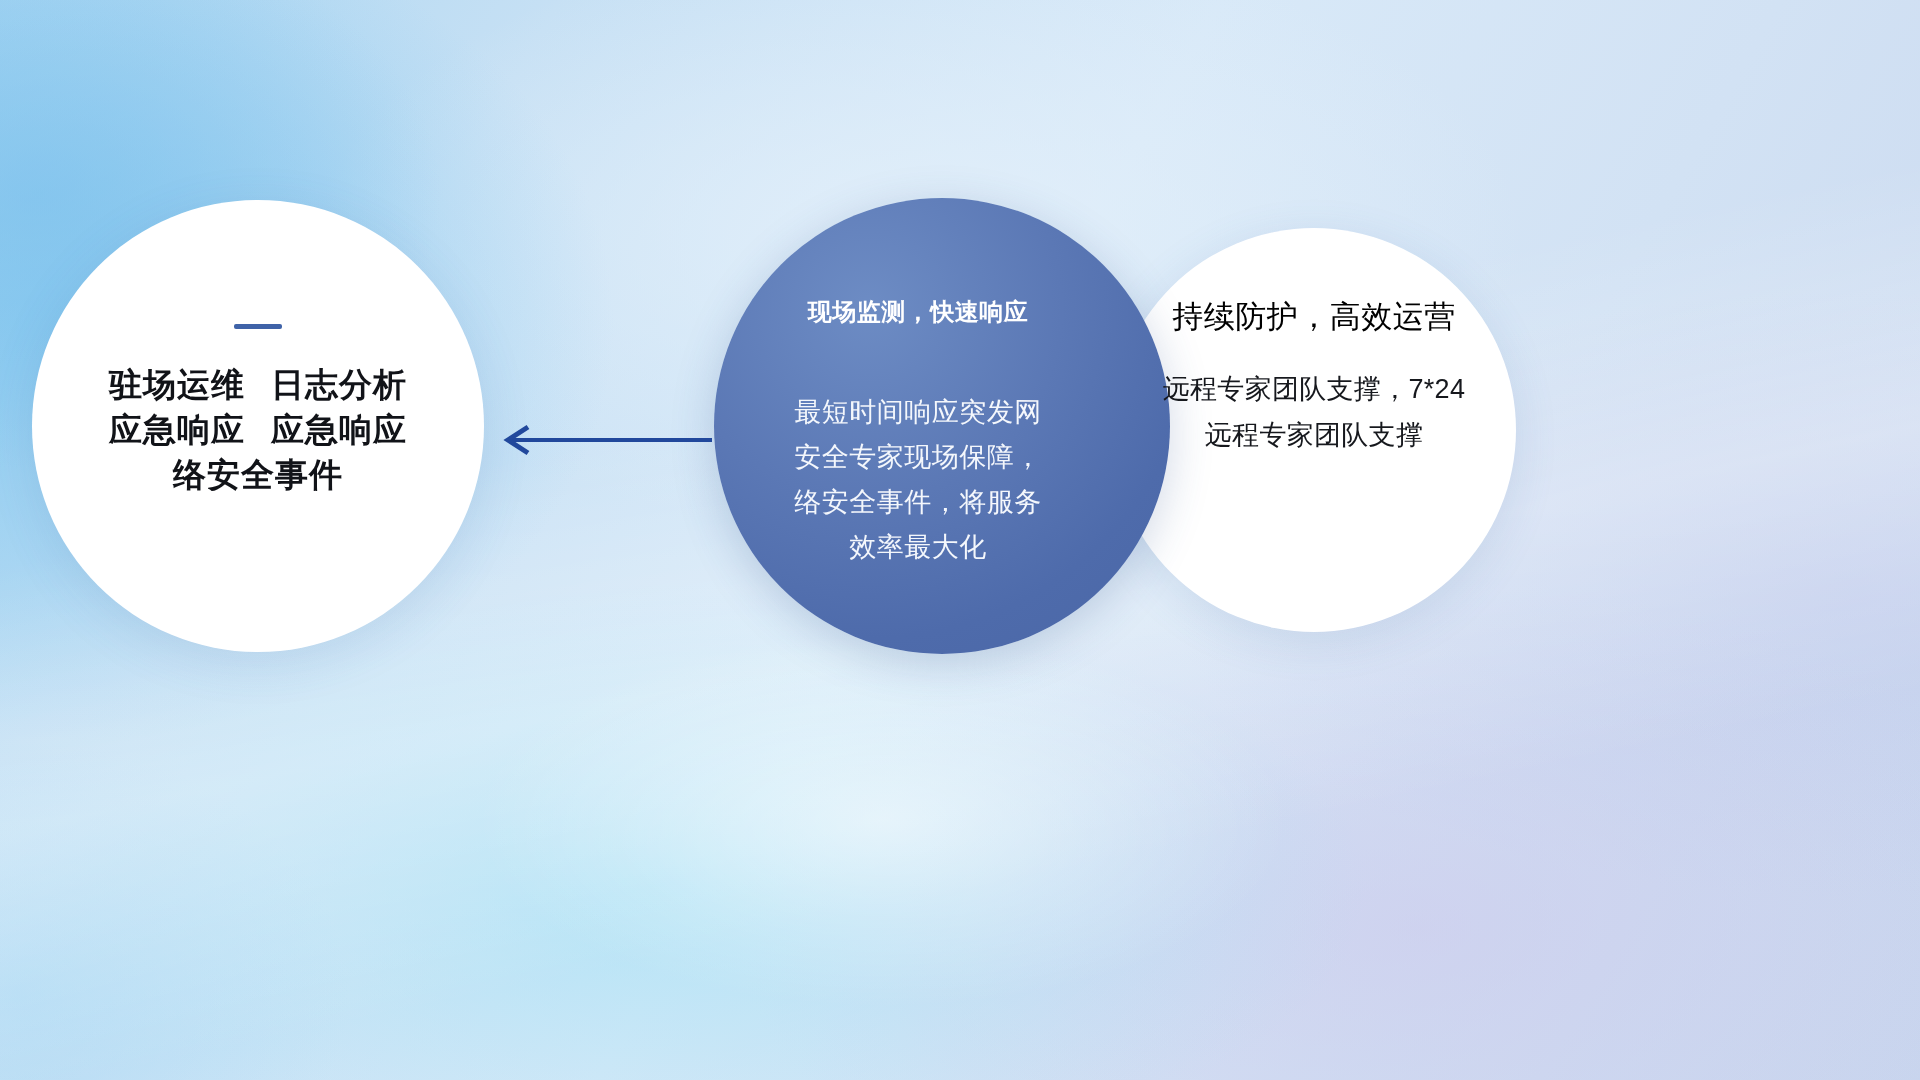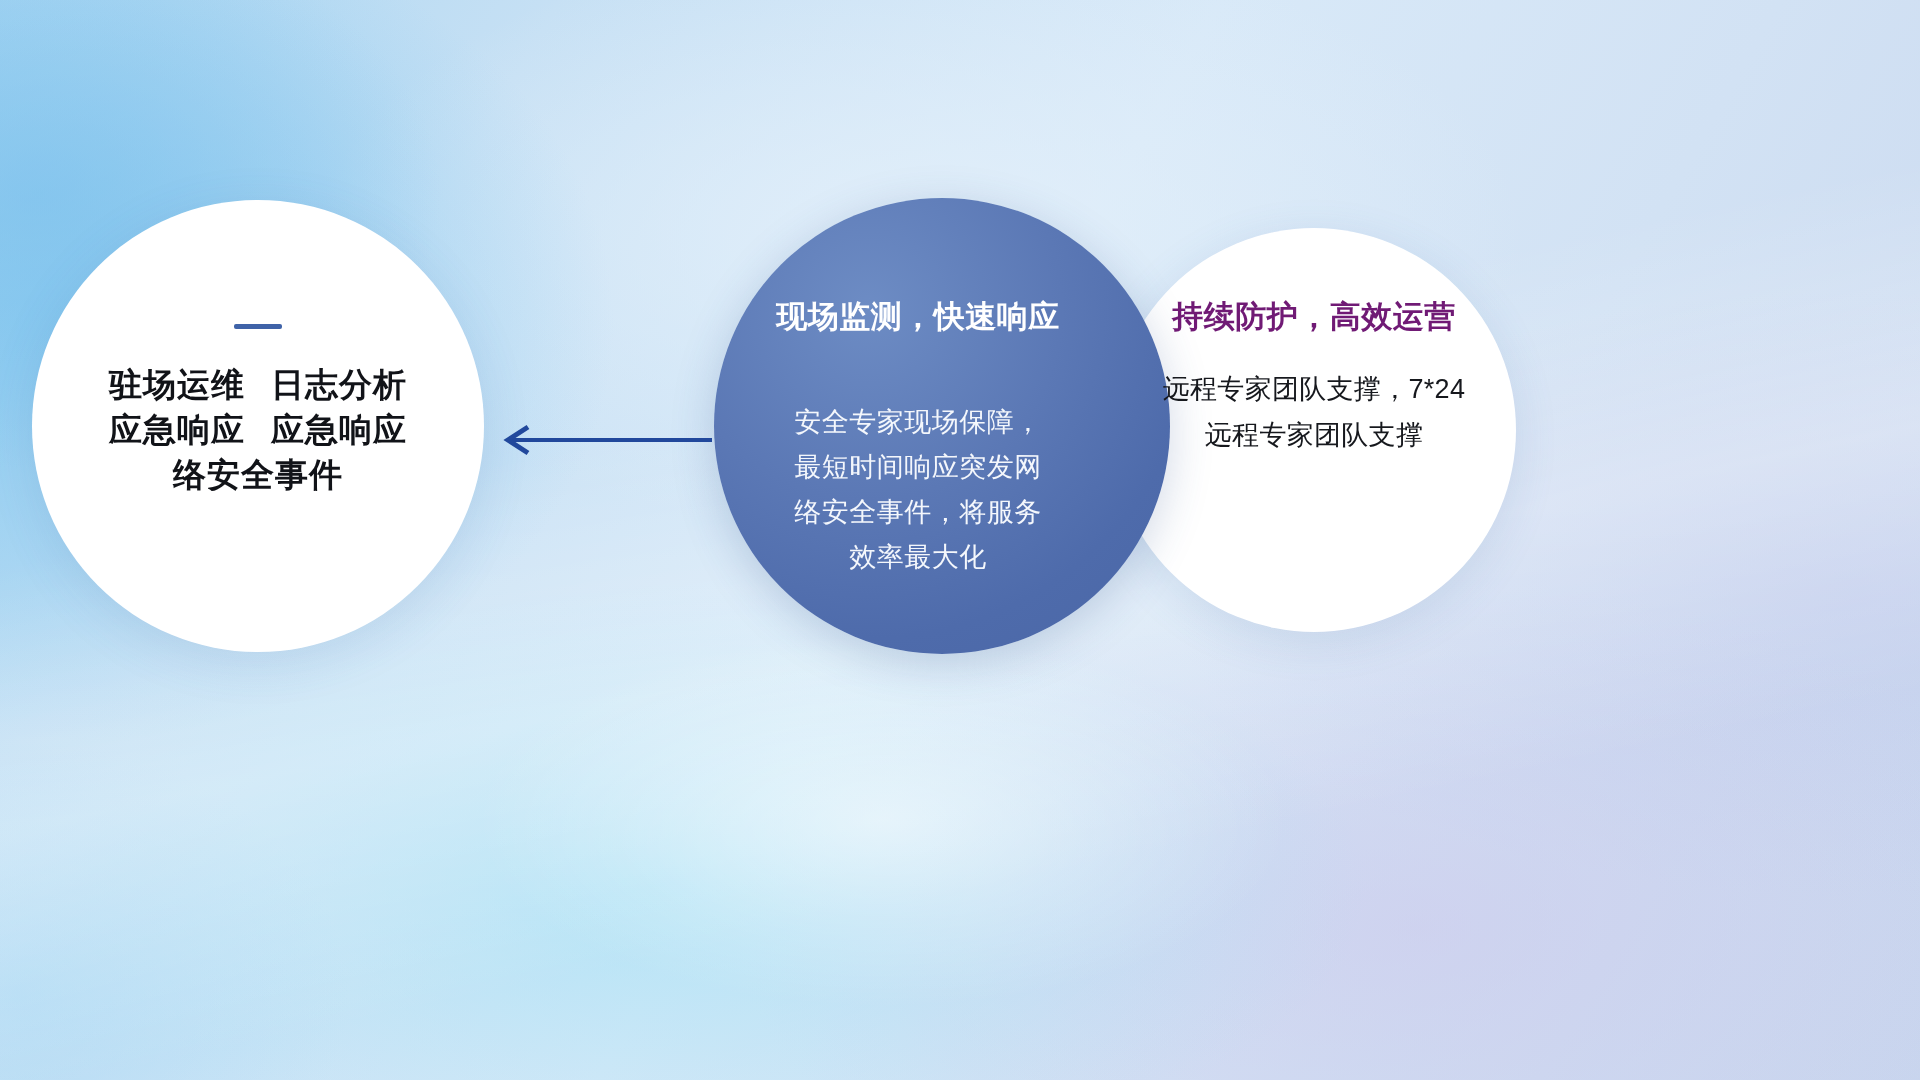--- a/index.html
+++ b/index.html
@@ -73,35 +73,35 @@
     z-index:1;
   }
   
   .circle-right { left:1112px; top:228px; width:404px; height:404px; }
 
   .mid-content {
     position:absolute; left:758px; top:296px; width:320px;
     z-index:5; text-align:center;
   }
   .mid-title {
-    font-size:31px; font-weight:bold; color:#ffffff;
+    font-size:24px; font-weight:bold; color:#ffffff;
     letter-spacing:0.5px; white-space:nowrap;font-family:Liberation Mono, monospace;
   }
   .mid-body {
     margin-top:62px;
     font-size:27px; line-height:45px; color:#f4f7fc;
     letter-spacing:0.5px;
   }
 
   .right-content {
     position:absolute; left:1128px; top:296px; width:372px;
     z-index:6; text-align:center;
   }
   .right-title {
-    font-size:31px; font-weight:bold; color:#701a75;
+    font-size:31px; font-weight:normal; color:#000000;
     letter-spacing:0.5px; white-space:nowrap;
   }
   .right-body {
     margin-top:28px;
     font-size:27px; line-height:46px; color:#16181d;
     letter-spacing:0.3px;
   }
 
   
   .arrow { position:absolute; left:494px; top:424px; width:218px; height:32px; z-index:4; }
@@ -135,22 +135,22 @@
   </svg>
 </div>
 
 <div class="circle circle-right"></div>
 
 <div class="circle circle-mid"></div>
 
 <div class="mid-content">
   <div class="mid-title" data-bind="middle_circle.title">现场监测，快速响应</div>
   <div class="mid-body">
+    <div data-bind="middle_circle.body_lines.1">最短时间响应突发网</div>
     <div data-bind="middle_circle.body_lines.0">安全专家现场保障，</div>
-    <div data-bind="middle_circle.body_lines.1">最短时间响应突发网</div>
     <div data-bind="middle_circle.body_lines.2">络安全事件，将服务</div>
     <div data-bind="middle_circle.body_lines.3">效率最大化</div>
   </div>
 </div>
 
 <div class="right-content">
   <div class="right-title" data-bind="right_circle.title">持续防护，高效运营</div>
   <div class="right-body">
     <div data-bind="right_circle.body_lines.0">远程专家团队支撑，7*24</div>
     <div data-bind="right_circle.body_lines.2">远程专家团队支撑</div>

